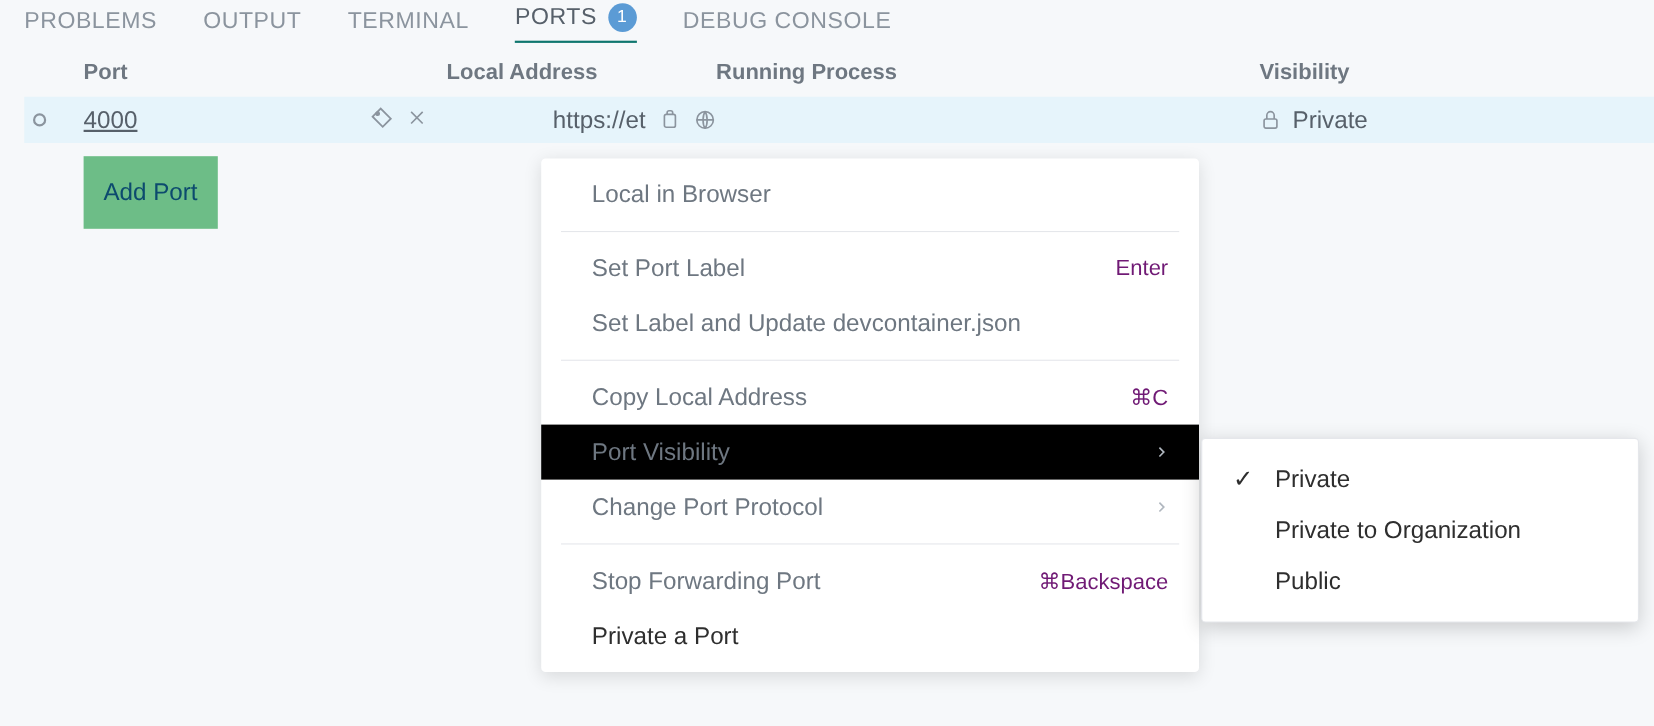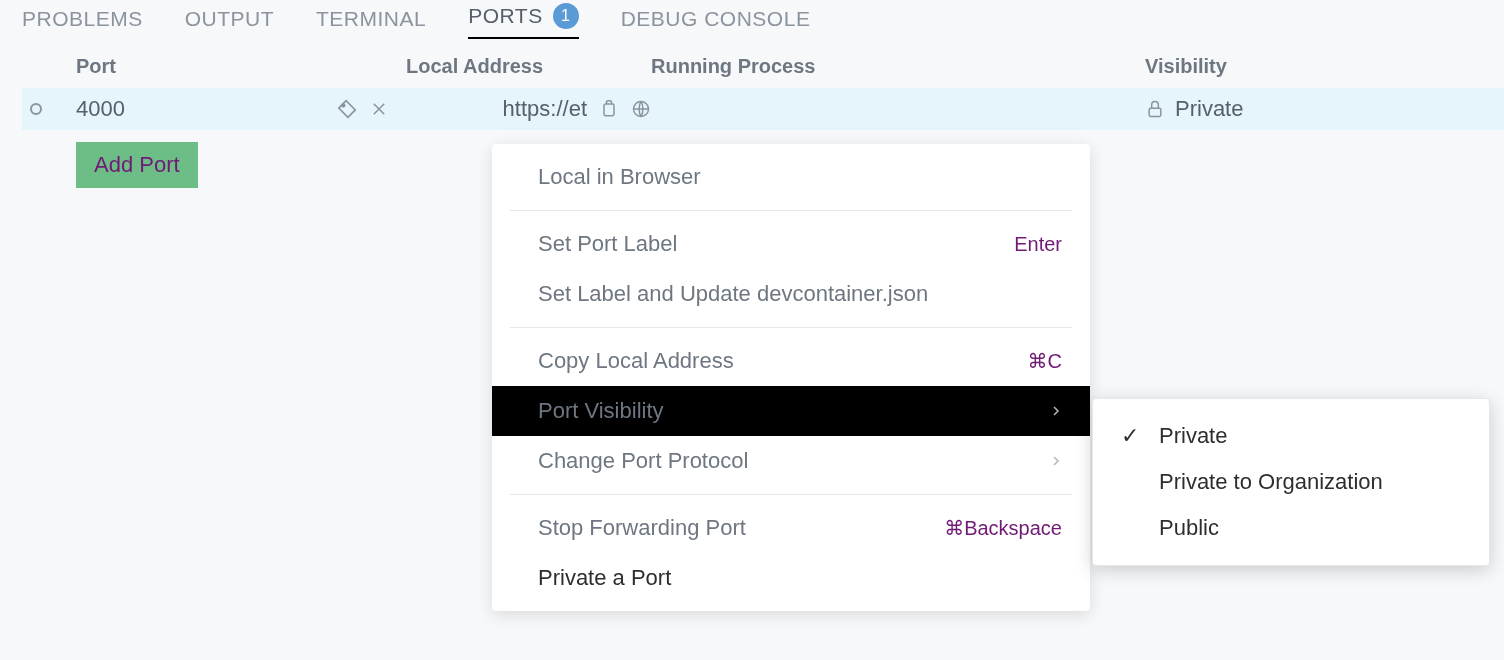--- a/index.html
+++ b/index.html
@@ -23,21 +23,21 @@
     }
     .tab {
       cursor: pointer;
       display: flex;
       align-items: center;
       gap: 10px;
     }
     .tab.active {
       color: #57606a;
       font-weight: 500;
-      border-bottom: 2px solid #000000;
+      border-bottom: 2px solid #0f766e;
       padding-bottom: 8px;
       margin-bottom: -8px;
     }
     .tab-badge {
       display: inline-flex;
       align-items: center;
       justify-content: center;
       min-width: 26px;
       height: 26px;
       border-radius: 50%;
@@ -77,23 +77,24 @@
     }
     .circle {
       width: 12px;
       height: 12px;
       border-radius: 50%;
       border: 2px solid #8b949e;
     }
     .port-cell {
       width: 330px;
       display: flex;
-      align-items: center;
+      align-items: flex-start;
       justify-content: space-between;
       padding-right: 18px;
+      text-decoration: underline;
     }
     .port-actions {
       display: flex;
       gap: 12px;
       align-items: center;
       color: #8b949e;
     }
     .addr-cell {
       width: 245px;
       display: flex;
@@ -109,24 +110,24 @@
     .vis-cell {
       display: flex;
       align-items: center;
       gap: 10px;
     }
     .add-port-row {
       padding: 12px 0 0 54px;
     }
     .add-port-btn {
       background: #6dbd87;
-      color: #701a75;
+      color: #0c4a6e;
       font-size: 22px;
       font-weight: 400;
-      padding: 10px 18px;
+      padding: 20px 18px;
       border: none;
       cursor: pointer;
     }
     .ctxmenu {
       position: absolute;
       top: 144px;
       left: 492px;
       width: 598px;
       background: white;
       box-shadow: 0 4px 16px rgba(0,0,0,0.12);

